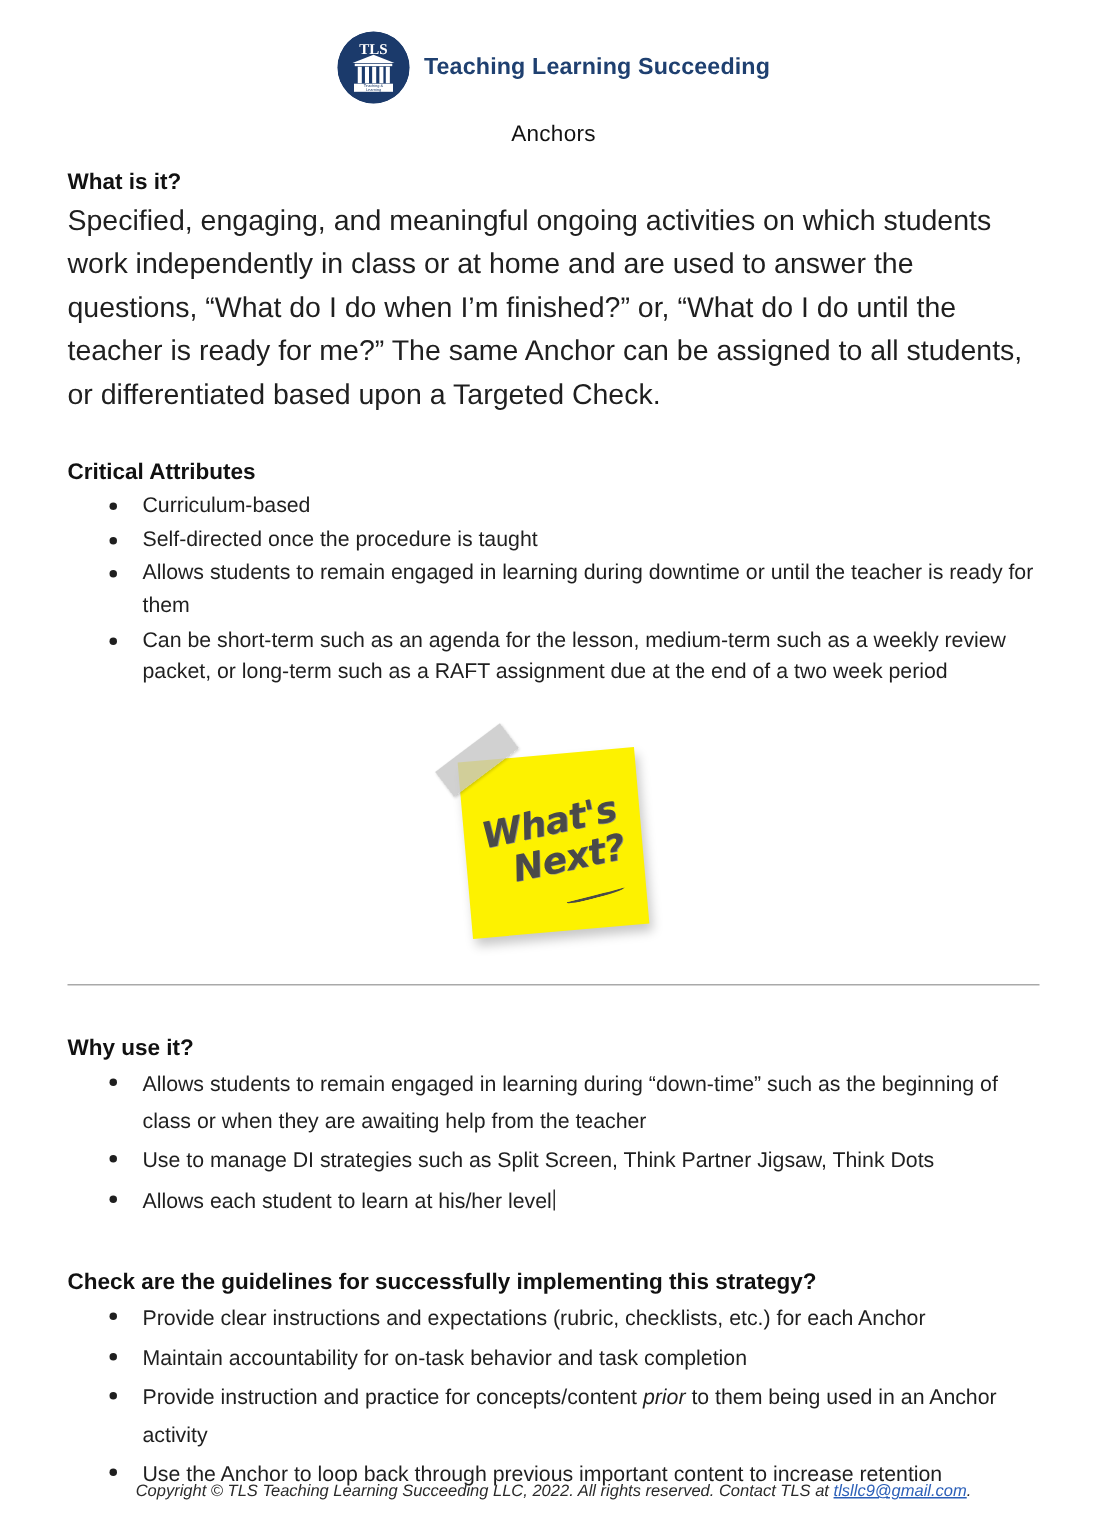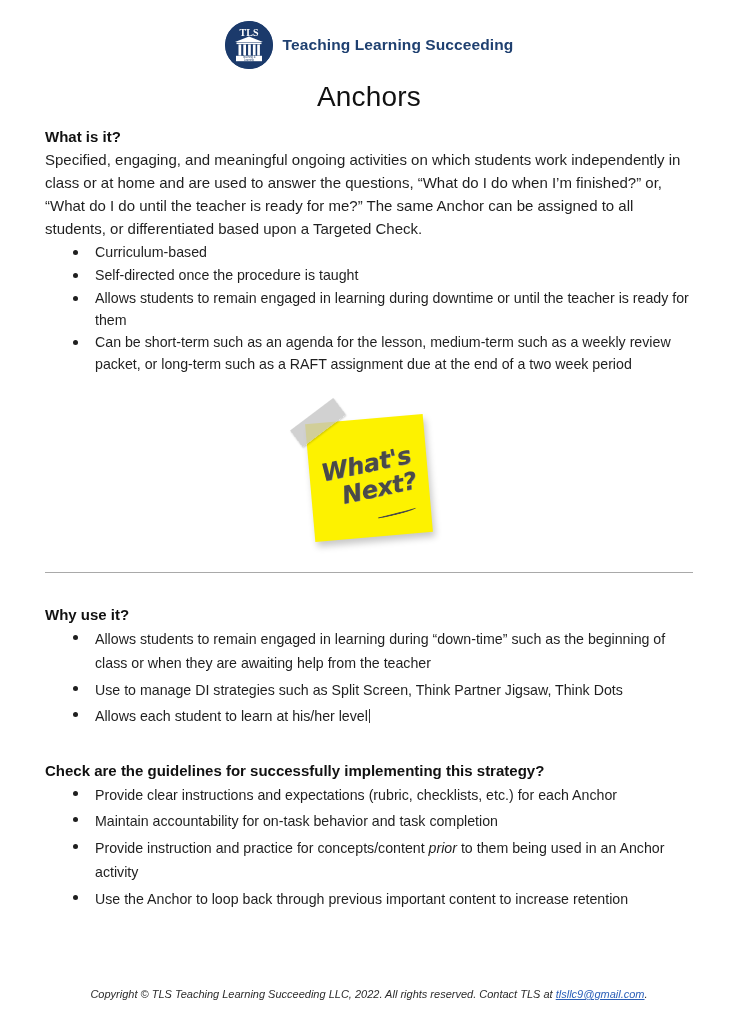--- a/index.html
+++ b/index.html
@@ -44,41 +44,41 @@
     color: #1f4070;
     white-space: nowrap;
   }
 
   
   .page {
     padding: 0 45px;
   }
   .doc-title {
     text-align: center;
-    font-size: 28px;
+    font-size: 15px;
     font-weight: 400;
     color: #111;
     margin: 15px 0 14px 0;
     letter-spacing: .2px;
   }
   h2.section-heading {
     font-size: 15px;
     font-weight: bold;
     color: #111;
     margin: 0 0 2px 0;
     line-height: 1.35;
   }
   h2.heading-gap {
     margin-top: 26px;
   }
   h2.heading-gap-lg {
     margin-top: 32px;
   }
   p.body-text {
-    font-size: 15px;
+    font-size: 19px;
     line-height: 1.52;
     margin: 0;
     color: #1f1f1f;
   }
   ul.bullets {
     list-style: none;
     margin: 2px 0 0 0;
     padding: 0;
   }
   ul.bullets > li {
@@ -217,20 +217,21 @@
   <div class="brand-name">Teaching Learning Succeeding</div>
 </div>
 
 <div class="page">
 
   <h1 class="doc-title">Anchors</h1>
 
   <h2 class="section-heading">What is it?</h2>
   <p class="body-text">Specified, engaging, and meaningful ongoing activities on which students work independently in class or at home and are used to answer the questions, “What do I do when I’m finished?” or, “What do I do until the teacher is ready for me?” The same Anchor can be assigned to all students, or differentiated based upon a Targeted Check.</p>
 
+  <h2 class="section-heading heading-gap">Critical Attributes</h2>
   <ul class="bullets">
     <li>Curriculum-based</li>
     <li>Self-directed once the procedure is taught</li>
     <li>Allows students to remain engaged in learning during downtime or until the teacher is ready for them</li>
     <li>Can be short-term such as an agenda for the lesson, medium-term such as a weekly review packet, or long-term such as a RAFT assignment due at the end of a two week period</li>
   </ul>
 
   <div class="figure-wrap">
     <div class="sticky-note">
       <div class="sticky-tape"></div>

